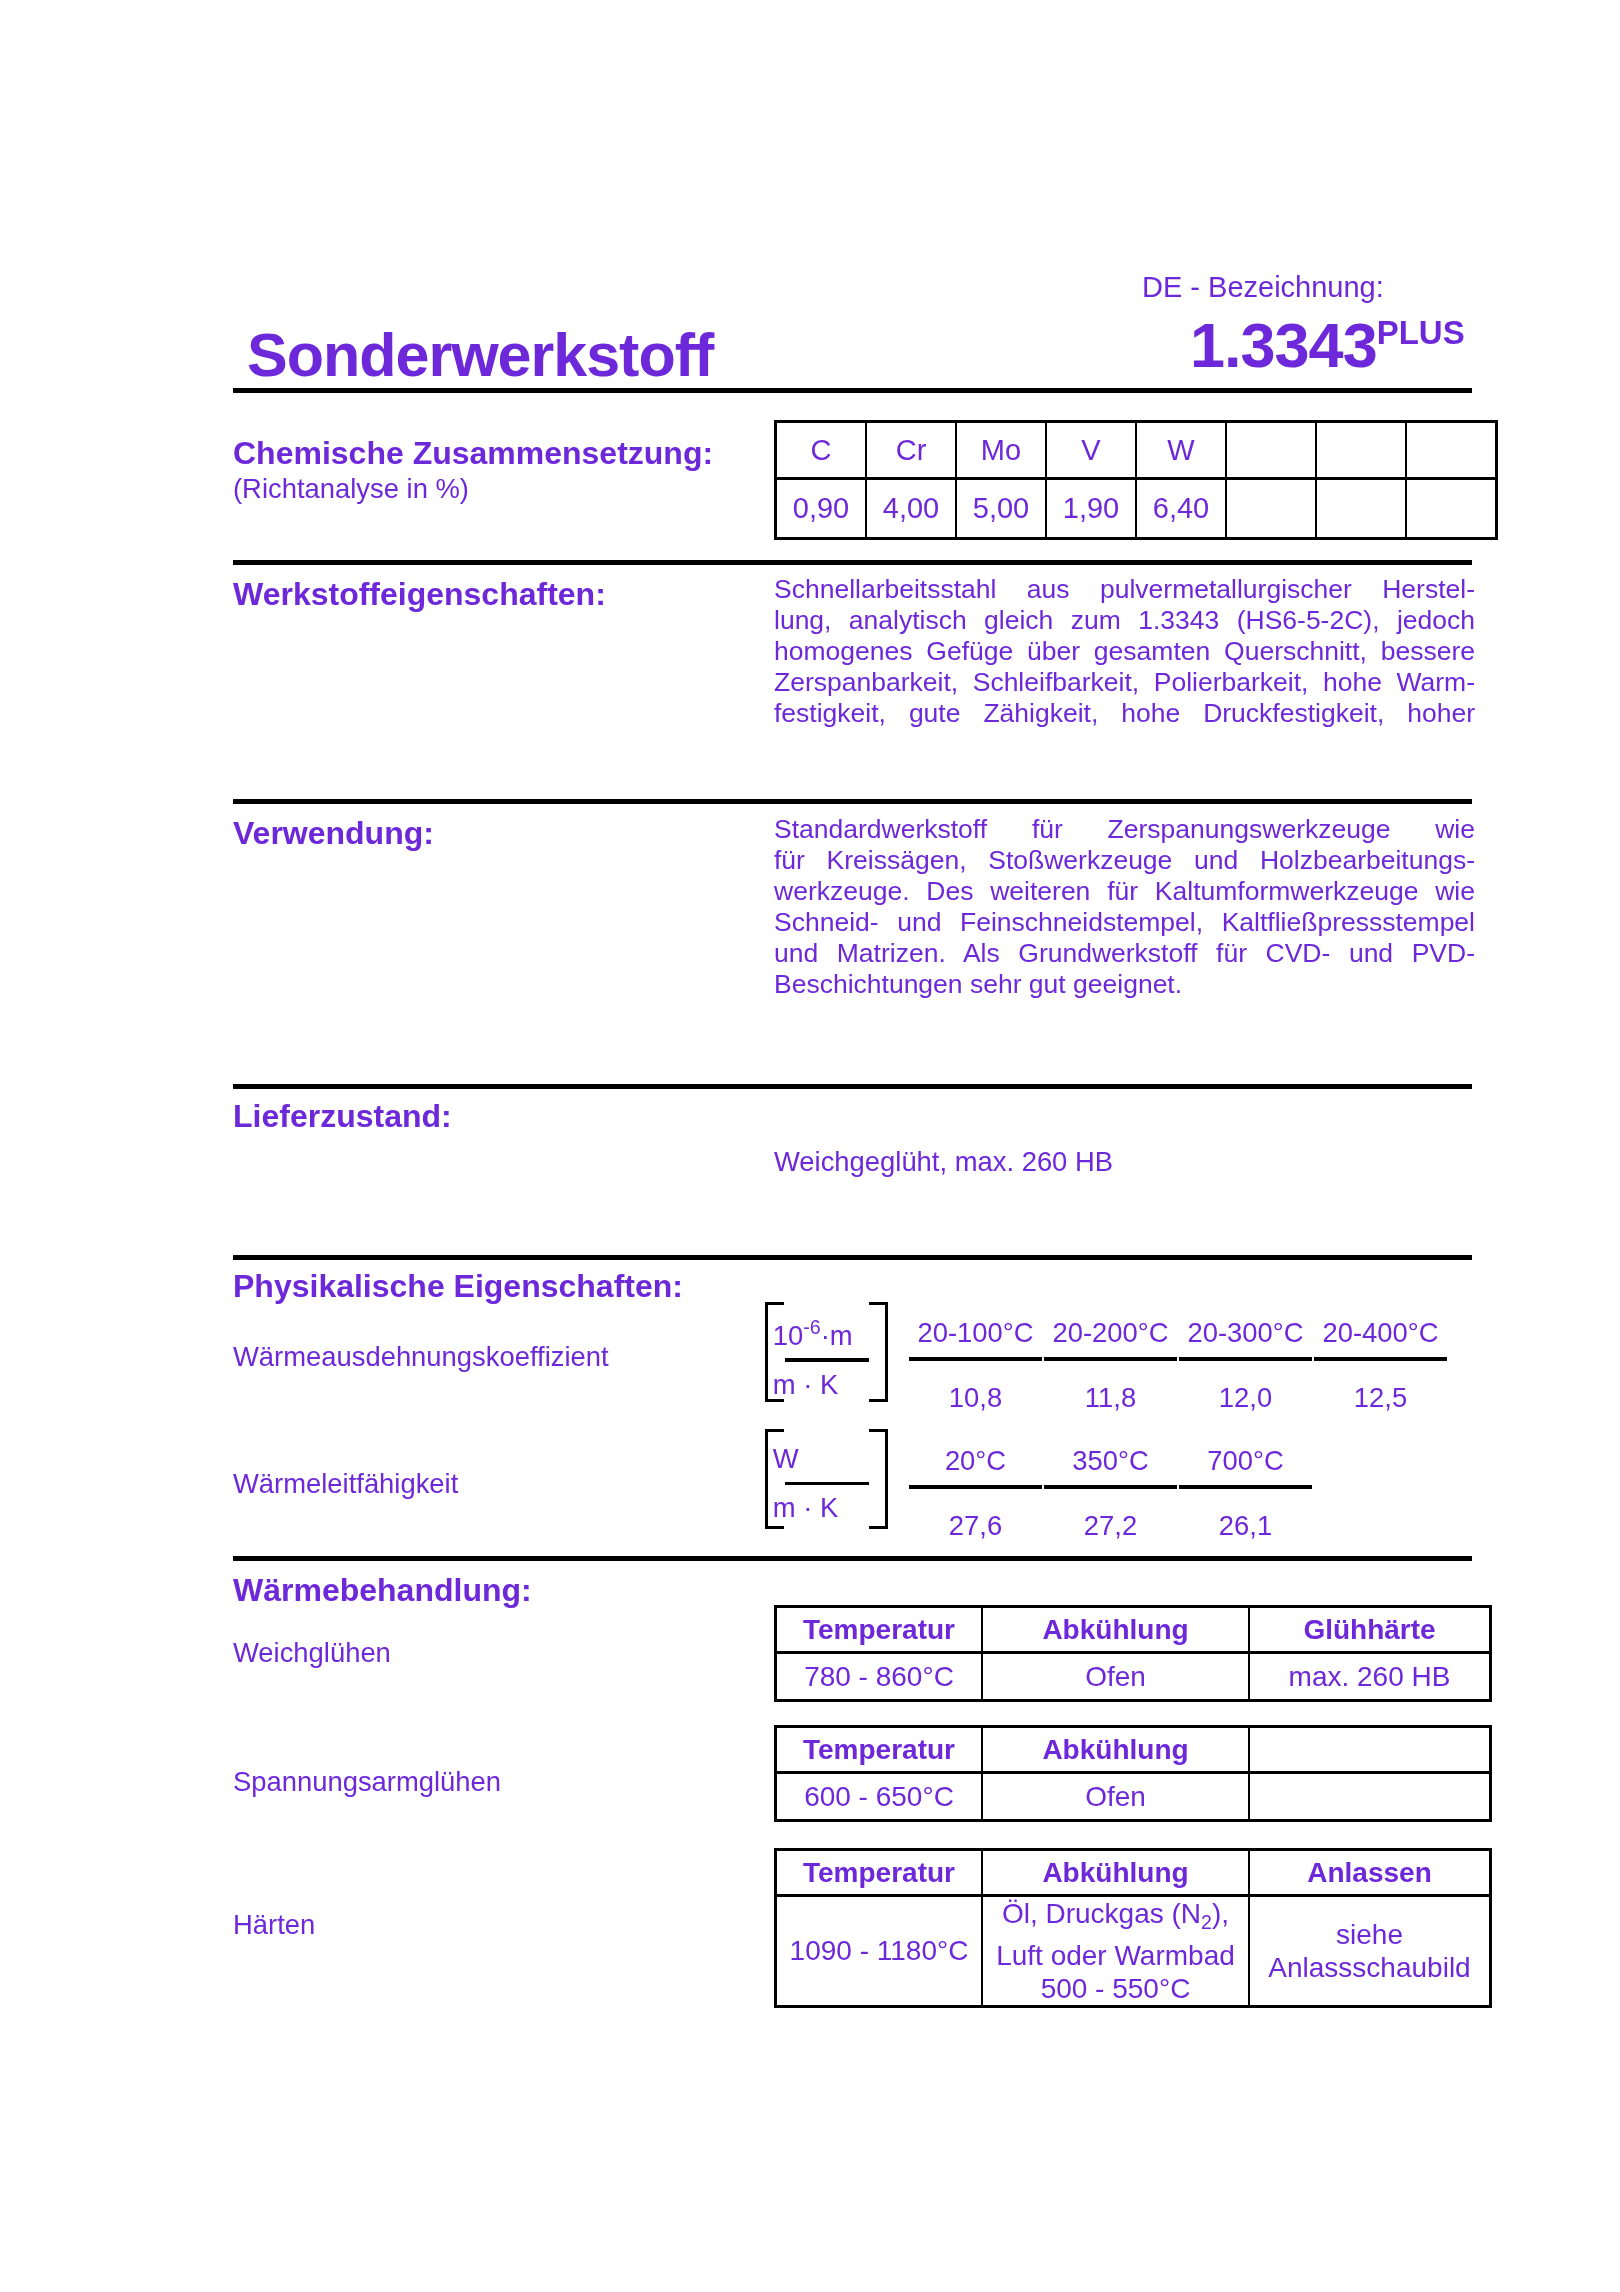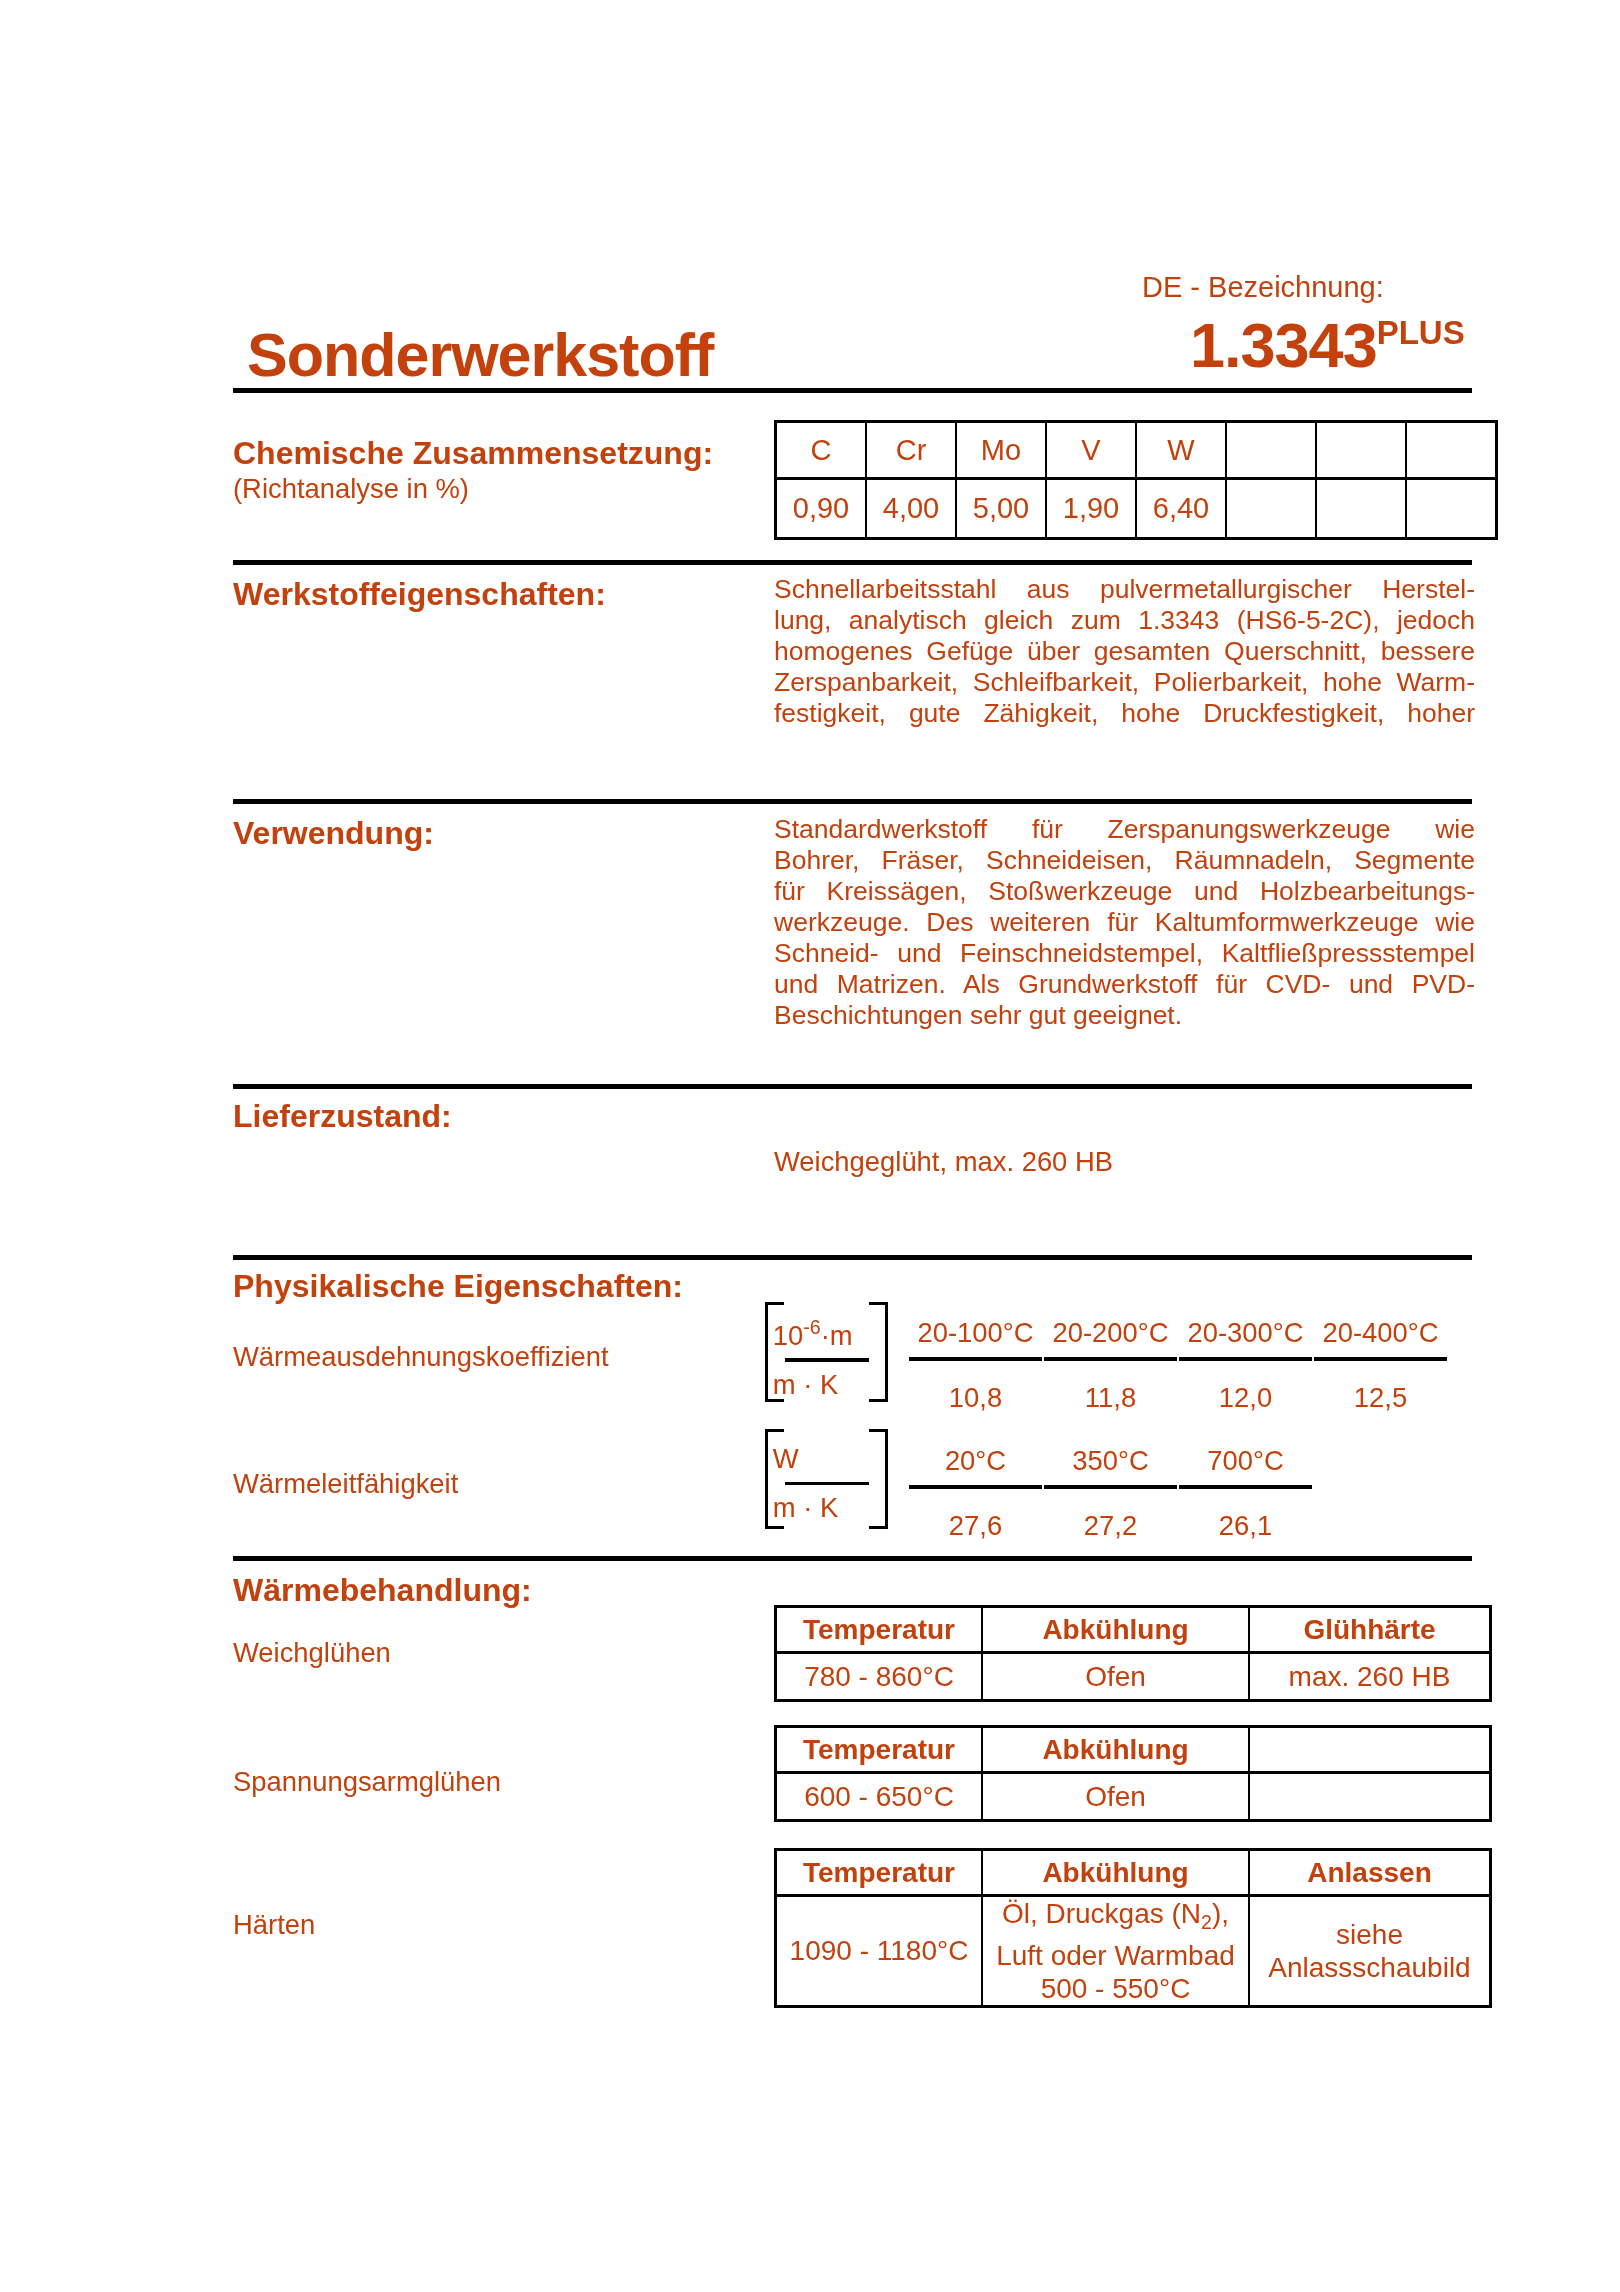--- a/index.html
+++ b/index.html
@@ -2,21 +2,21 @@
 <html lang="de"><head>
 <meta charset="utf-8">
 <style>
   html, body { margin: 0; padding: 0; background: #888; }
   .page {
     position: relative;
     width: 1620px;
     height: 2293px;
     margin: 0 auto;
     background: #ffffff;
-    color: #c2410c;
+    color: #6d28d9;
     font-family: "Liberation Sans", "DejaVu Sans", sans-serif;
     overflow: hidden;
   }
   .abs { position: absolute; }
 
   
   .de-label   { left: 1142px; top: 271px; font-size: 29px; }
   .doc-title  { left: 233px;  top: 306px; font-size: 61px; font-weight: bold; letter-spacing: -1px; margin: 14px; }
   .designation{ left: 1142px; top: 309px; font-size: 63px; font-weight: bold; letter-spacing: -1px; margin-left: 48px; }
   .des-sup    { font-size: 33px; vertical-align: 23.5px; letter-spacing: 0; }
@@ -121,21 +121,20 @@
     <div class="l">lung, analytisch gleich zum 1.3343 (HS6-5-2C), jedoch</div>
     <div class="l">homogenes Gefüge über gesamten Querschnitt, bessere</div>
     <div class="l">Zerspanbarkeit, Schleifbarkeit, Polierbarkeit, hohe Warm-</div>
     <div class="l">festigkeit, gute Zähigkeit, hohe Druckfestigkeit, hoher</div>
   </div>
 
   <div class="abs rule" style="top:799px"></div>
   <div class="abs sec-heading" style="left:233px; top:815px">Verwendung:</div>
   <div class="abs jtext" style="left:774px; top:814px">
     <div class="l">Standardwerkstoff für Zerspanungswerkzeuge wie</div>
-    <div class="l">Bohrer, Fräser, Schneideisen, Räumnadeln, Segmente</div>
     <div class="l">für Kreissägen, Stoßwerkzeuge und Holzbearbeitungs-</div>
     <div class="l">werkzeuge. Des weiteren für Kaltumformwerkzeuge wie</div>
     <div class="l">Schneid- und Feinschneidstempel, Kaltfließpressstempel</div>
     <div class="l">und Matrizen. Als Grundwerkstoff für CVD- und PVD-</div>
     <div class="l last">Beschichtungen sehr gut geeignet.</div>
   </div>
 
   <div class="abs rule" style="top:1084px"></div>
   <div class="abs sec-heading" style="left:233px; top:1098px">Lieferzustand:</div>
   <div class="abs sub-label" style="left:774px; top:1146px">Weichgeglüht, max. 260 HB</div>

